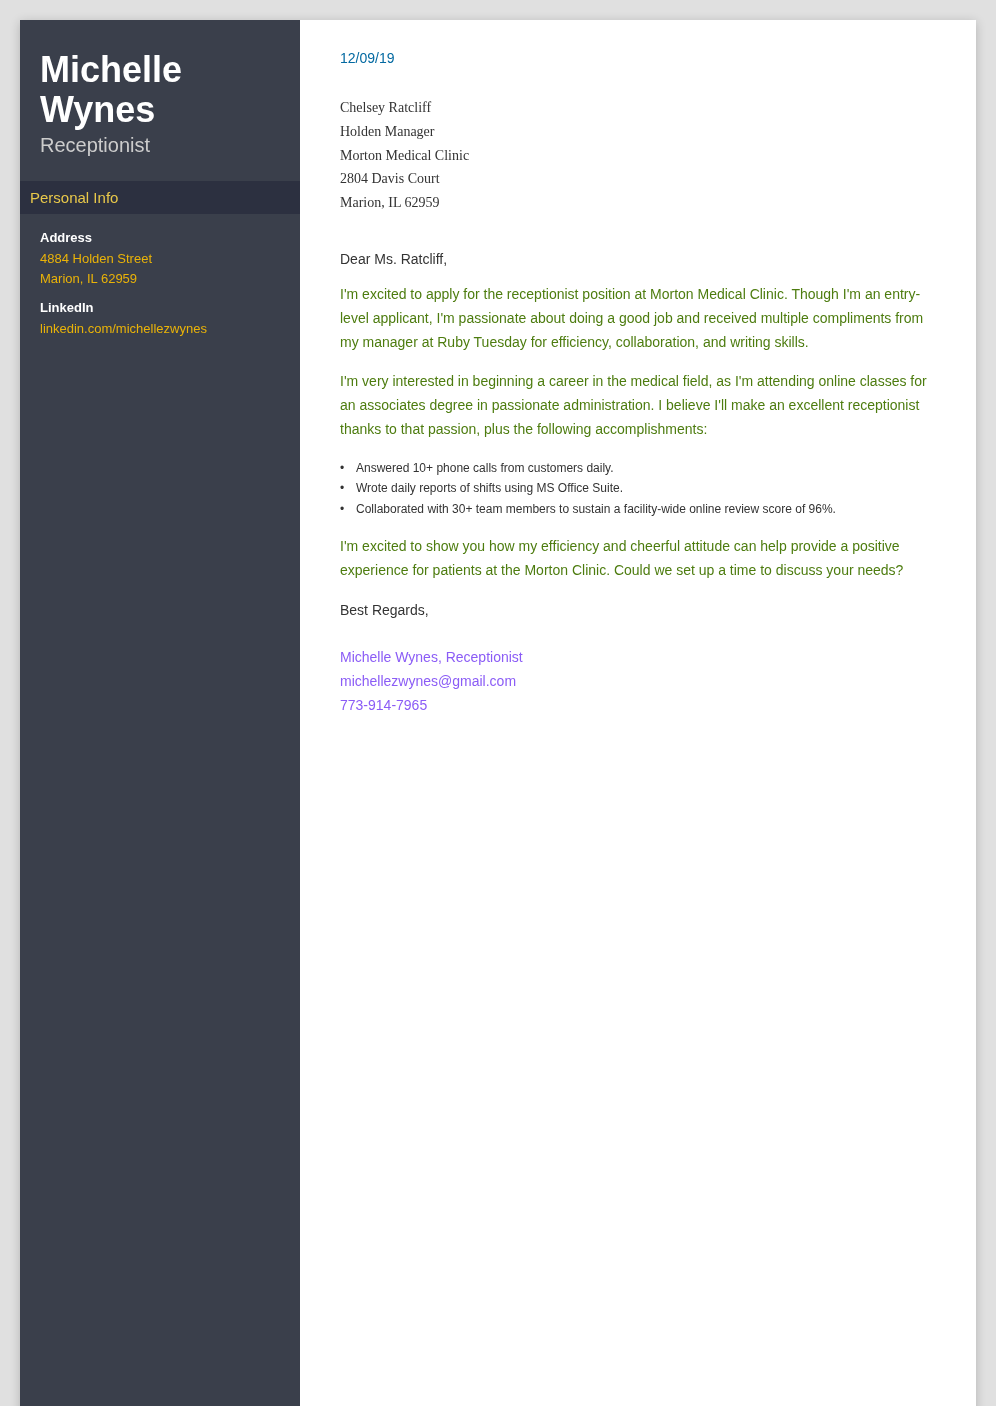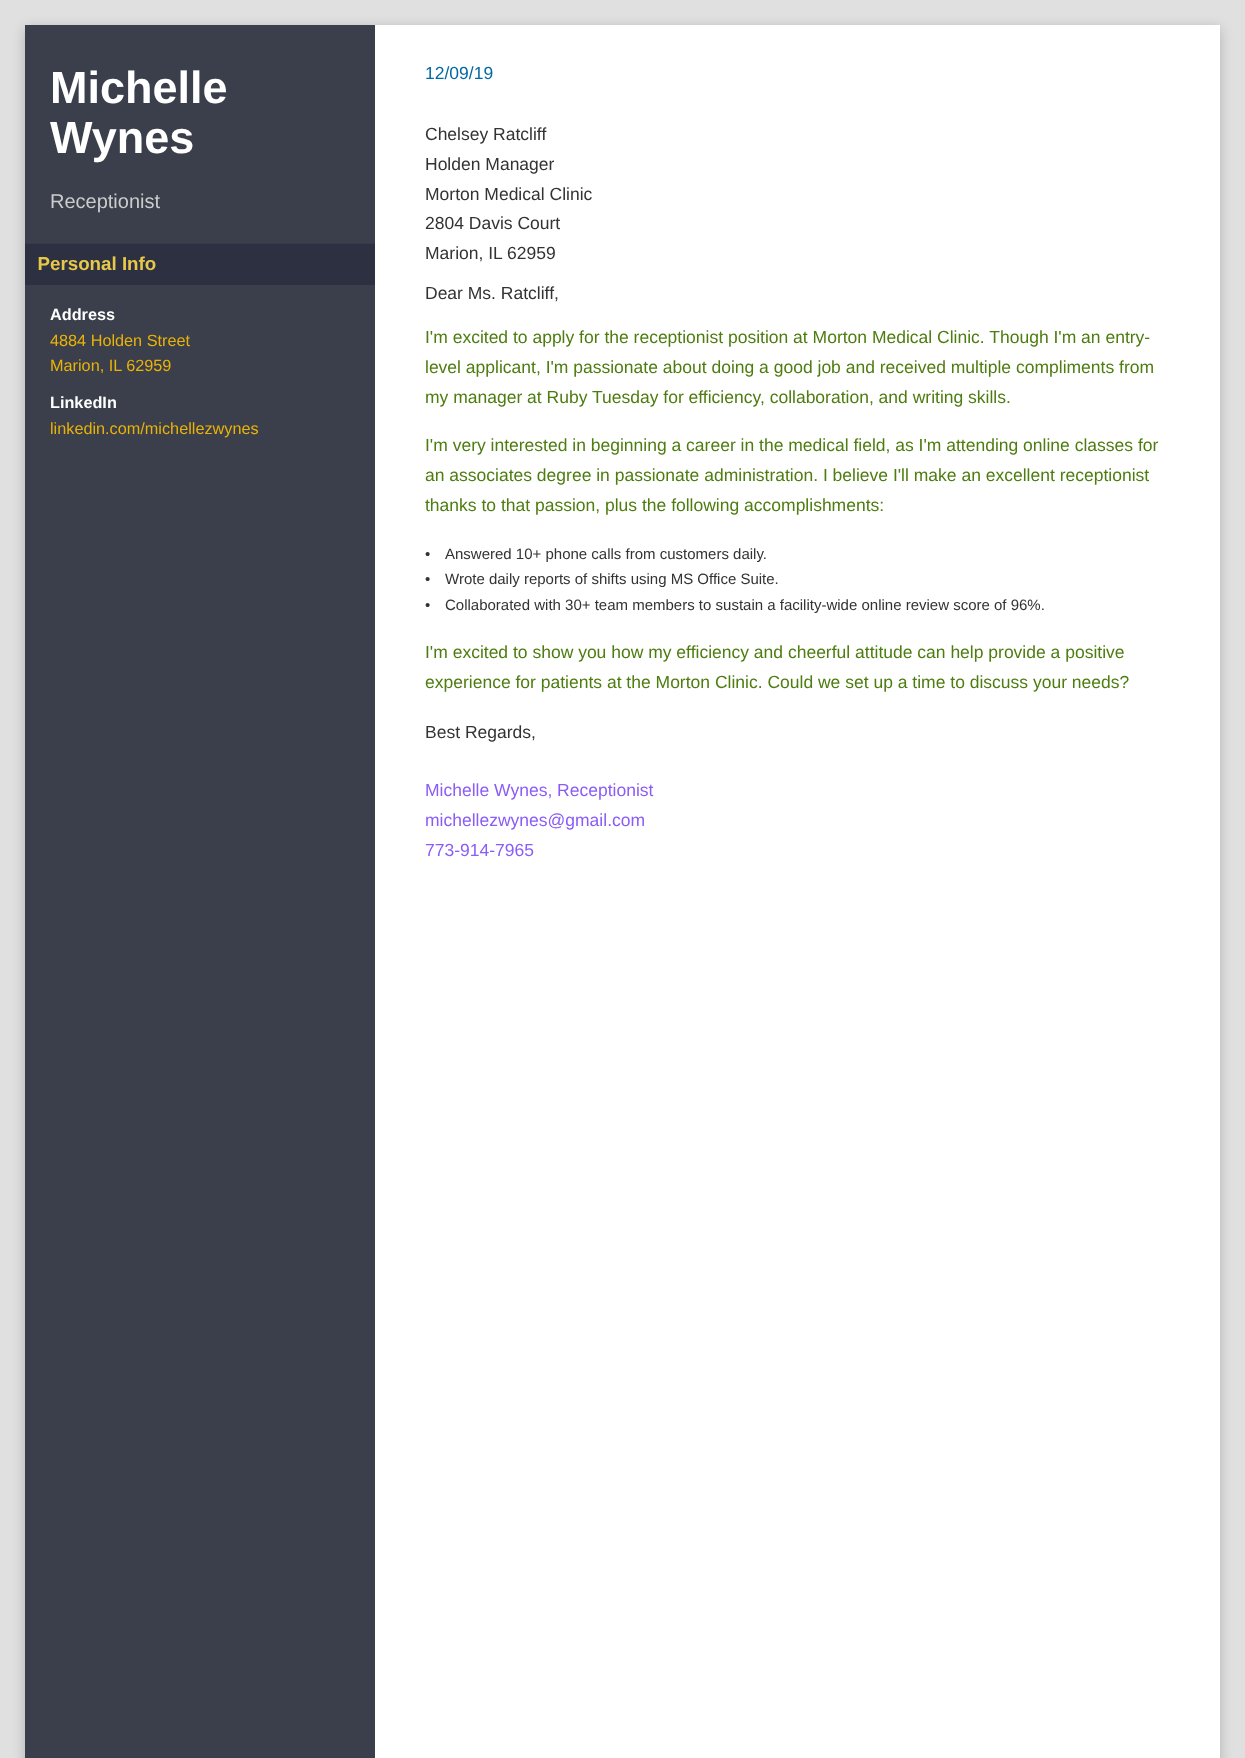--- a/index.html
+++ b/index.html
@@ -33,36 +33,36 @@
       background: #3a3f4b;
       color: #fff;
       flex-shrink: 0;
       padding: 30px 20px 30px 20px;
     }
 
     .sidebar-name {
       font-size: 36px;
       font-weight: 900;
       line-height: 1.1;
-      margin-bottom: 24px;
+      margin-bottom: 5px;
       color: #ffffff;
     }
 
     .sidebar-title {
-      font-size: 16px;
+      font-size: 20px;
       font-weight: 400;
       color: #cccccc;
       margin-bottom: 24px;
     }
 
     .sidebar-section-header {
       background: #2c3040;
       color: #e8c84a;
       font-size: 15px;
-      font-weight: 700;
+      font-weight: 400;
       padding: 8px 10px;
       margin-bottom: 16px;
       margin-left: -20px;
       margin-right: -20px;
     }
 
     .sidebar-field-label {
       font-weight: 700;
       font-size: 13px;
       color: #ffffff;
@@ -83,21 +83,22 @@
       background: #ffffff;
     }
 
     .letter-date {
       font-size: 14px;
       color: #0369a1;
       margin-bottom: 30px;
     }
 
     .recipient-block {
-      margin-bottom: 11px;
+      margin-bottom: 36px;
+      font-family: Liberation Serif, serif;
     }
 
     .recipient-block p {
       font-size: 14px;
       color: #333;
       line-height: 1.7;
     }
 
     .salutation {
       font-size: 14px;

